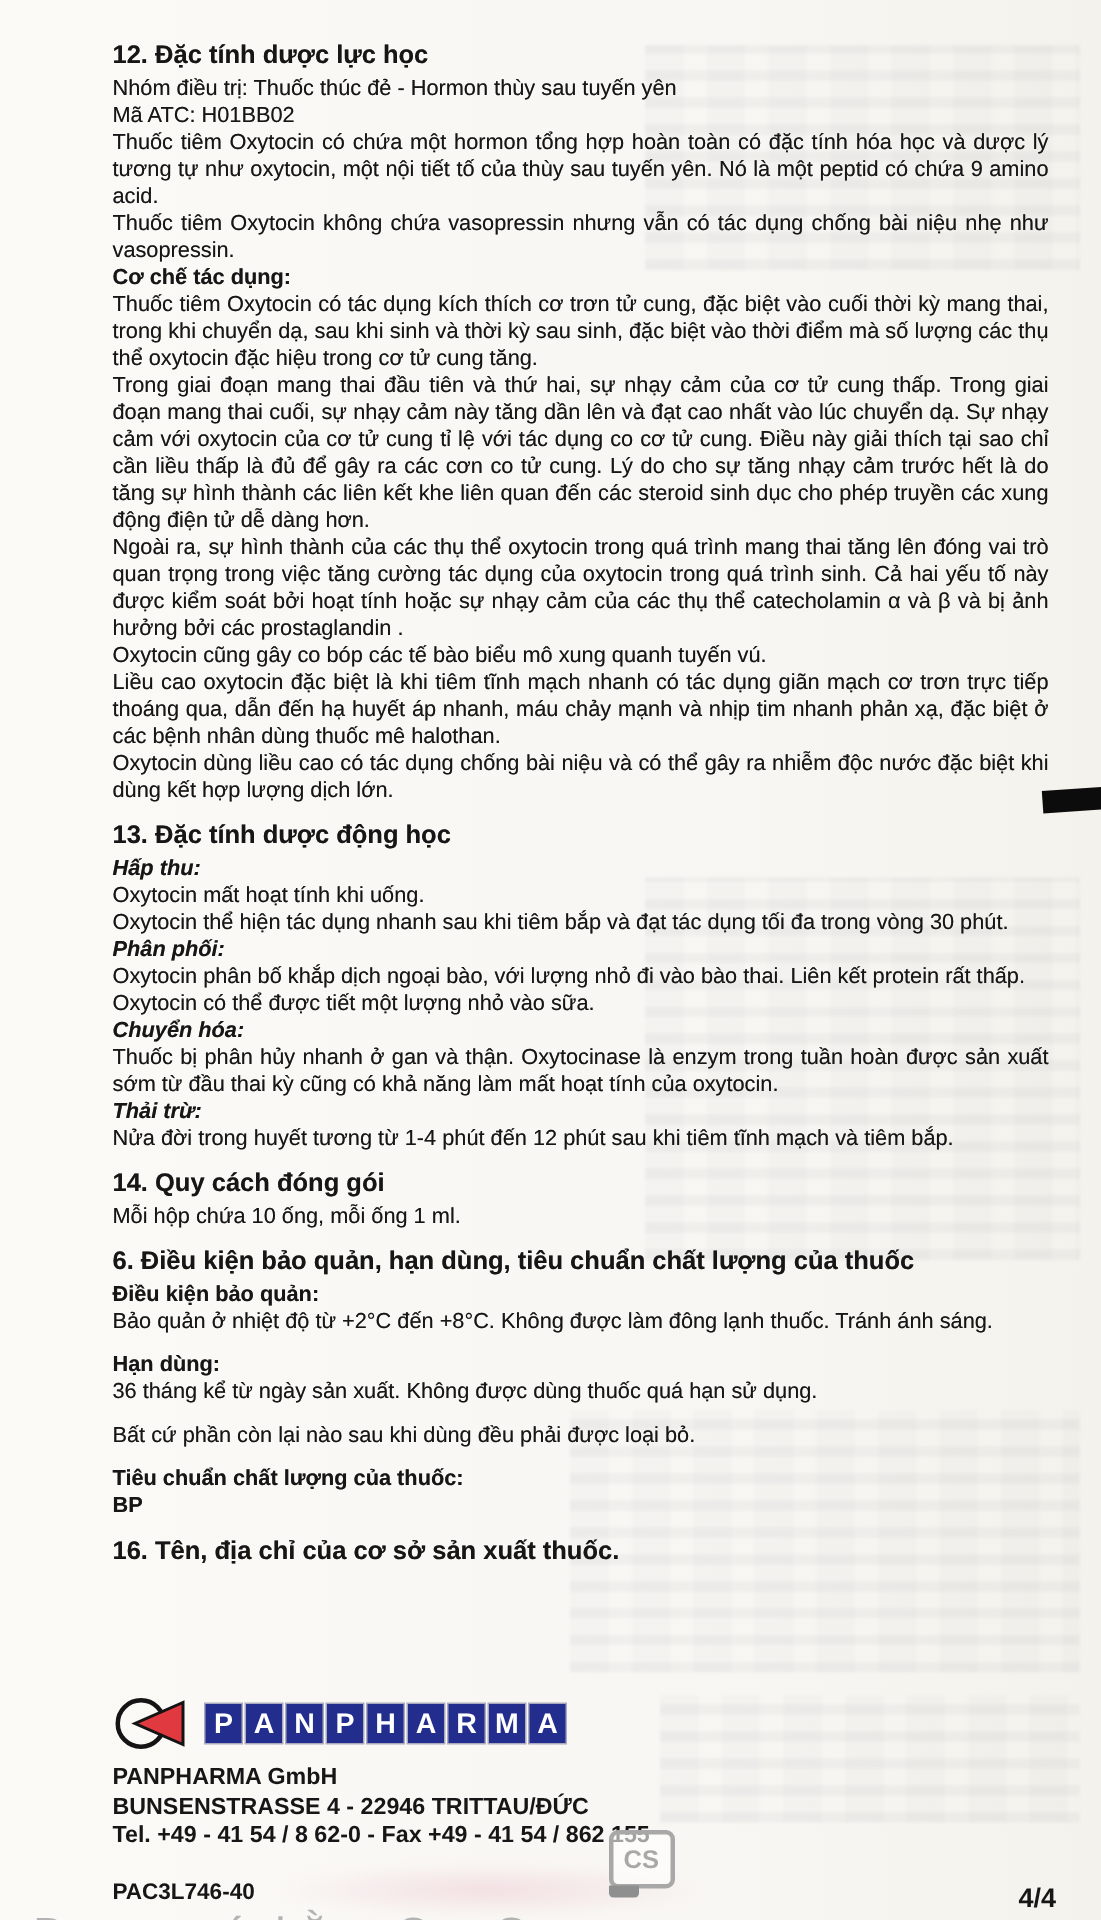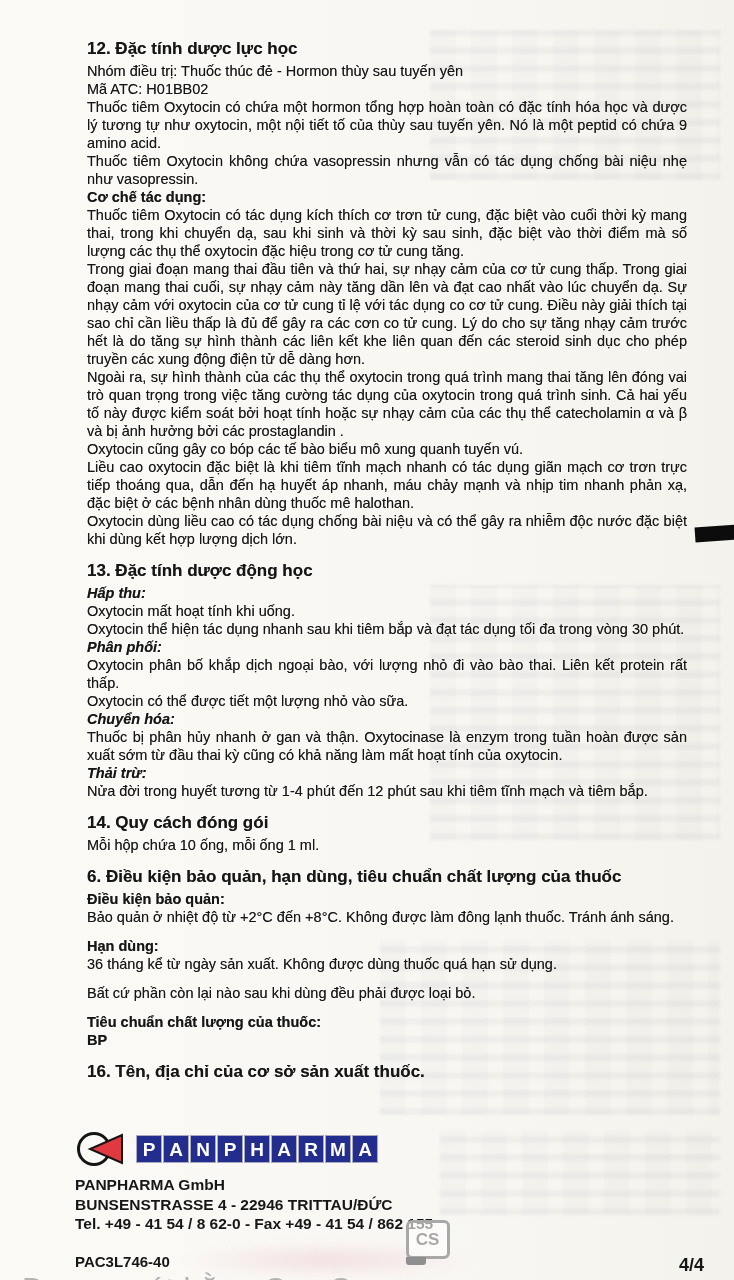--- a/index.html
+++ b/index.html
@@ -10,21 +10,21 @@
     font-family:"Liberation Sans","DejaVu Sans",sans-serif;
     color:#161616;
   }
   .page{position:absolute;inset:0;}
   
   .content{
     position:absolute;left:75px;top:26px;width:624px;
     font-size:14.5px;line-height:18px;
     text-shadow:0 0 .4px rgba(20,20,20,.55);
   }
-  .doc-section{margin:12px;}
+  .doc-section{margin:0;}
   .sec-heading{
     font-size:17px;line-height:22px;font-weight:700;
     margin:10px 0 2px 0;
   }
   .doc-section:first-child .sec-heading{margin-top:0;}
   .blk{margin:0;text-align:justify;}
   .blk-plain{text-align:left;}
   .blk-bold{font-weight:700;text-align:left;}
   .blk-bolditalic{font-weight:700;font-style:italic;text-align:left;}
   .blk.gap{margin-top:11px;}

